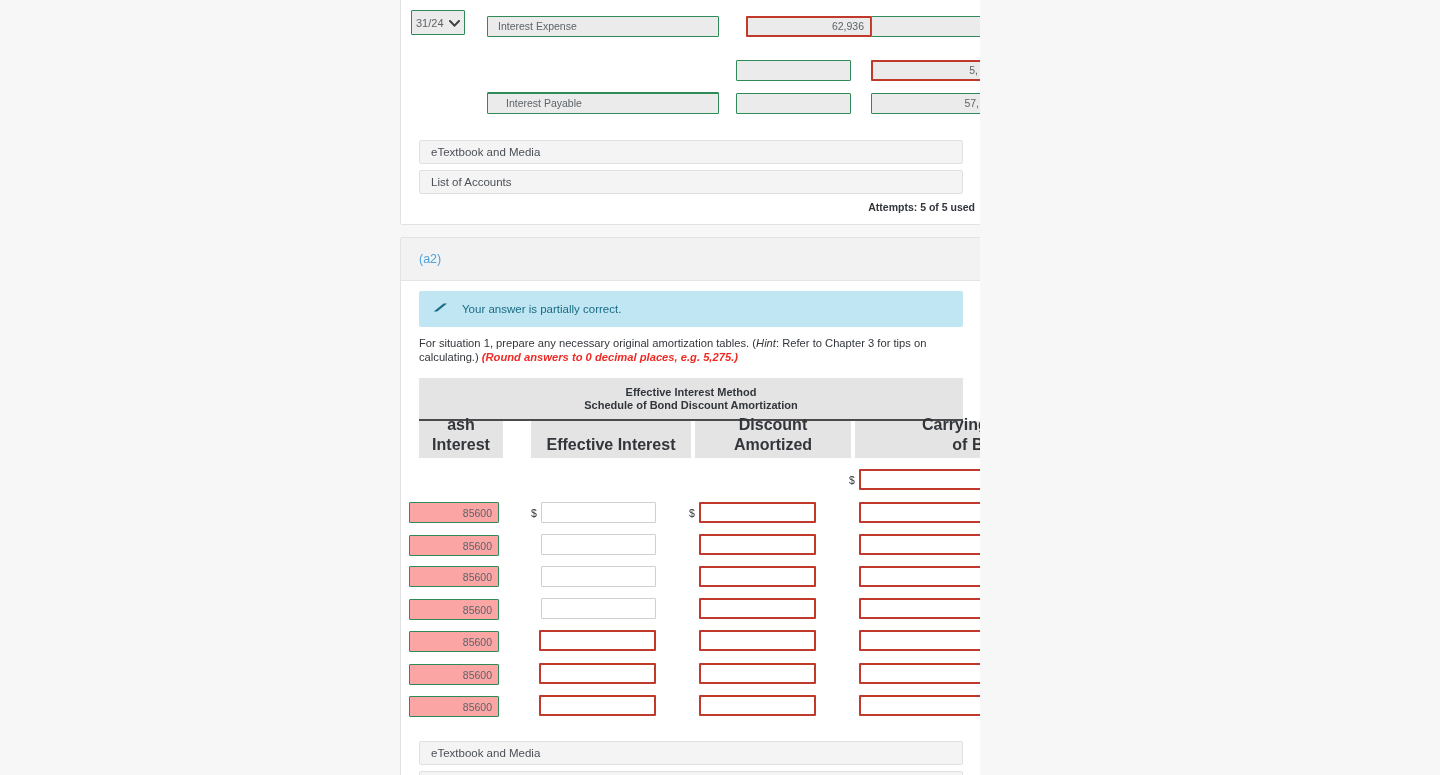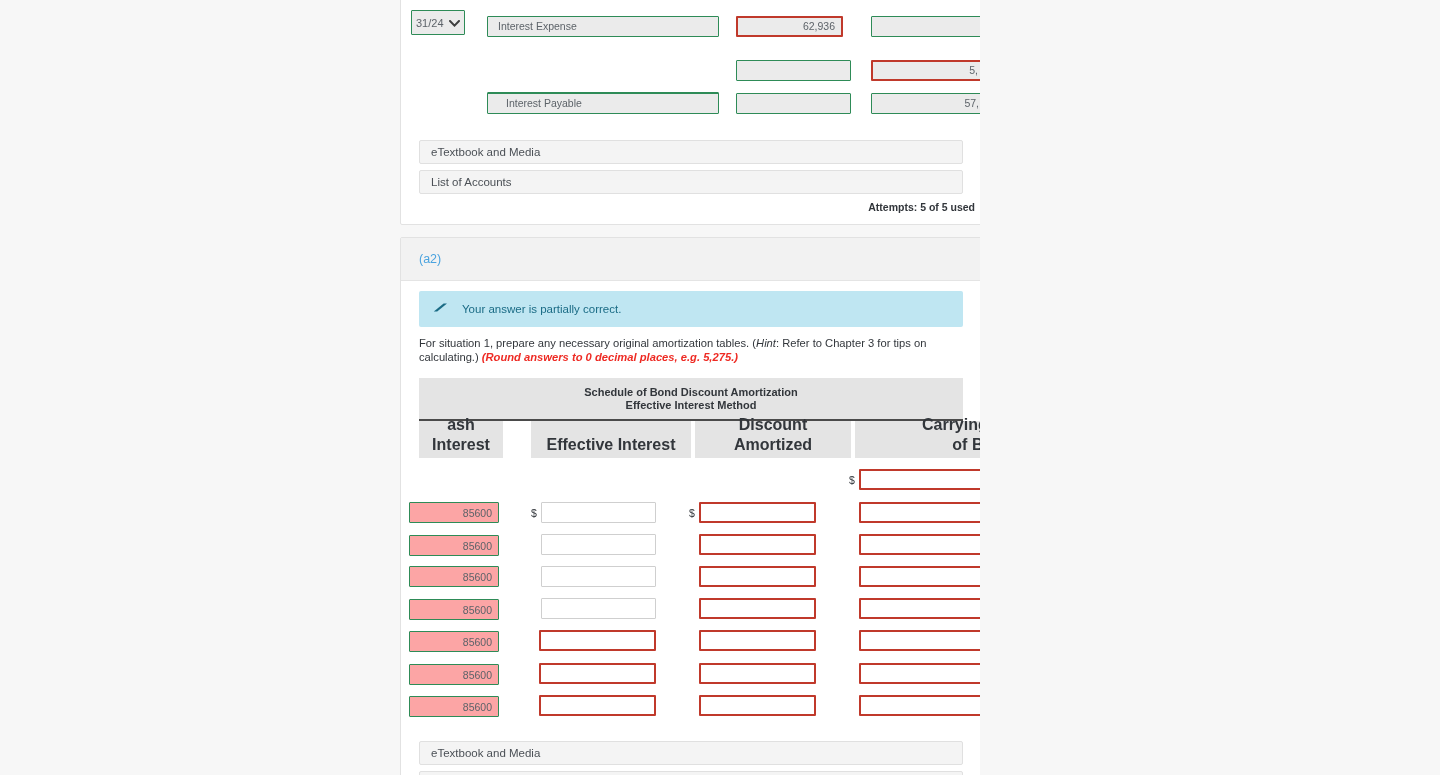--- a/index.html
+++ b/index.html
@@ -246,21 +246,21 @@
         <div class="acct-select" style="top:269px;">
           <span>31/24</span>
           <span class="chev">
             <svg width="11" height="7" viewBox="0 0 11 7">
                 <path d="M1 1 L5.5 5.6 L10 1" stroke="#3f3f3f" stroke-width="2" fill="none" stroke-linecap="round"></path>
               </svg>
           </span>
         </div>
 
         <div class="fld acct" style="left:86px; top:275px; width:232px;">Interest Expense</div>
-        <div class="fld amt err" style="left:335px; top:275px; width:107px;">62,936</div>
+        <div class="fld amt err" style="left:345px; top:275px; width:126px;">62,936</div>
         <div class="fld amt" style="left:470px; top:275px; width:115px;"></div>
 
         <div class="fld acct indent" style="left:86px; top:319px; width:232px;margin-top:32px;">Bonds Payable</div>
         <div class="fld amt" style="left:335px; top:319px; width:115px;"></div>
         <div class="fld amt err" style="left:470px; top:319px; width:115px;">5,</div>
 
         <div class="fld acct indent" style="left:86px; top:352px; width:232px;">Interest Payable</div>
         <div class="fld amt" style="left:335px; top:352px; width:115px;"></div>
         <div class="fld amt" style="left:470px; top:352px; width:115px;padding-left:40px;">57,</div>
 
@@ -286,22 +286,22 @@
         <span class="txt">Your answer is partially correct.</span>
       </div>
 
       <div class="prompt">
         <span>For situation 1, prepare any necessary original amortization tables. (</span><span class="hint-i">Hint</span><span>: Refer to Chapter 3 for tips on calculating.) </span><span class="round">(Round answers to 0 decimal places, e.g. 5,275.)</span>
       </div>
 
       <div id="amort">
 
         <div class="tbl-title">
+          <div>Effective Interest Method</div>
           <div>Schedule of Bond Discount Amortization</div>
-          <div>Effective Interest Method</div>
         </div>
 
         <div class="tbl-hdr">
           <div class="hcell" style="left:0px;   width:84px;">
             <div><span></span><br>
                  <span>ash Interest</span></div>
           </div>
           <div class="hcell" style="left:112px; width:160px;">
             <div><span></span><br>
                  <span>Effective Interest</span></div>

